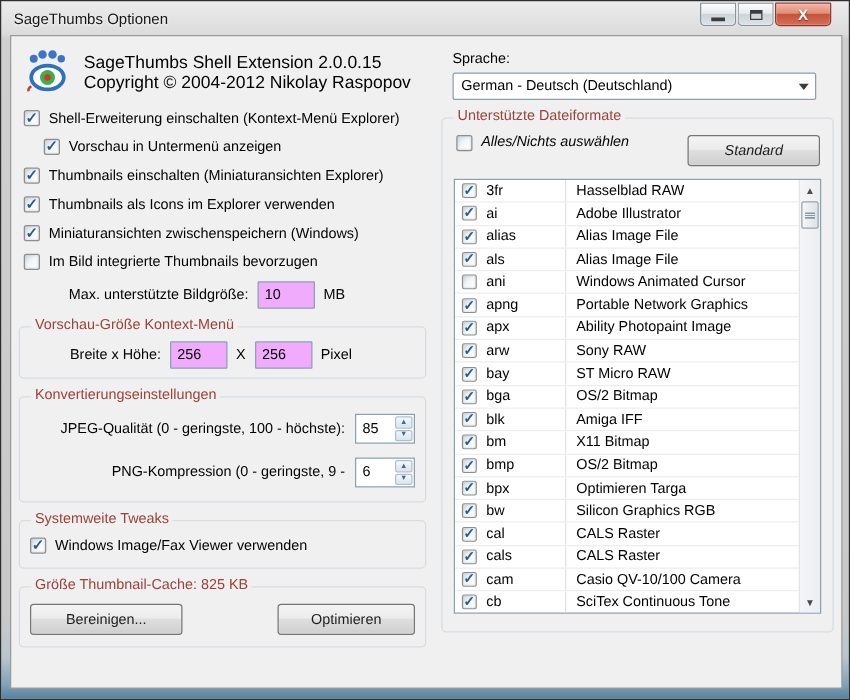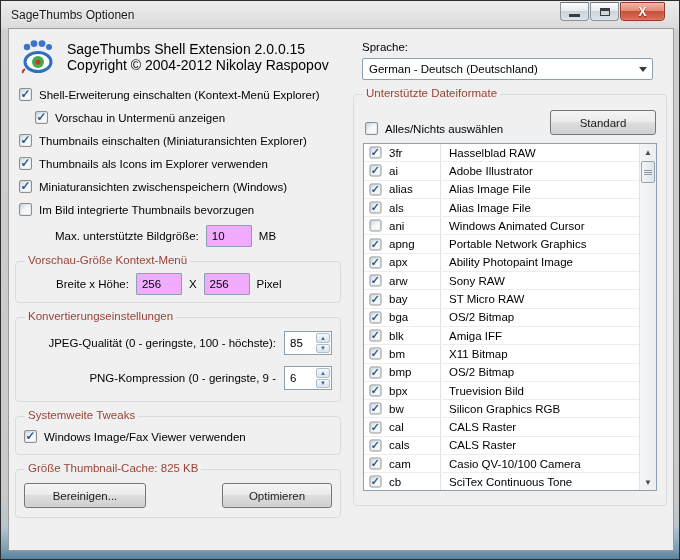--- a/index.html
+++ b/index.html
@@ -94,31 +94,31 @@
   .lang-label { margin:12px 0 5px 9px; font-size:11.5px; }
   .combo { position:relative; margin-left:9px; width:291px; height:22px;
     border:1px solid #8ba0b1; border-radius:2px; background:#fff;
     display:flex; align-items:center; padding-left:6px; font-size:11.5px; }
   .combo-zone { position:absolute; right:1px; top:1px; bottom:1px; width:17px;
     display:flex; align-items:center; justify-content:center; background:#fff; }
   .combo-arrow { width:0; height:0; border-left:4px solid transparent; border-right:4px solid transparent;
     border-top:5px solid #3b3b3b; }
 
   .g-formats { margin:14px 2px 0 0; width:314px; height:412px; padding-top:13px; }
-  .selectall-row { display:flex; align-items:flex-end; margin:0 10px 0 11px; height:27px; }
+  .selectall-row { display:flex; align-items:flex-start; margin:0 10px 0 11px; height:27px;font-style:italic; }
   .selectall-row .cb-label { margin-left:7px; }
   .btn-standard { width:106px; height:25px; margin-left:auto; }
 
   .listbox { position:relative; margin:8px auto 0; width:294px; height:348px;
     border:1px solid #8ba0b1; background:#fff; overflow:hidden; }
   .fmt-rows { position:absolute; left:0; top:0; right:17px; bottom:0; overflow:hidden; }
   .fmt-row { height:18.3px; display:flex; align-items:center; padding-left:5px;
     border-bottom:1px solid #ededed; }
   .fmt-row .cb { transform:scale(.92); }
-  .fmt-ext { width:59px; padding-left:7px; font-size:11.5px;
+  .fmt-ext { width:71px; padding-left:7px; font-size:11.5px;
     border-right:1px solid #e2e2e2; align-self:stretch; display:flex; align-items:center; }
   .fmt-desc { padding-left:8px; font-size:11.5px; white-space:nowrap; }
 
   .sb { position:absolute; top:0; right:0; bottom:0; width:17px;
     background:linear-gradient(90deg,#f4f5f7,#eceef1); border-left:1px solid #e4e4e4; }
   .sb-up, .sb-down { position:absolute; left:0; right:0; height:16px;
     display:flex; align-items:center; justify-content:center; font-size:8px; color:#4a4a4a; }
   .sb-up { top:0; } .sb-down { bottom:0; }
   .sb-thumb { position:absolute; top:17px; left:1px; right:1px; height:22px;
     border:1px solid #98a3ac; border-radius:2px;
@@ -377,21 +377,21 @@
                   <span class="mark">✓</span>
                 </span>
                 <span class="fmt-ext">bmp</span>
                 <span class="fmt-desc">OS/2 Bitmap</span>
               </div>
               <div class="fmt-row">
                 <span class="cb checked">
                   <span class="mark">✓</span>
                 </span>
                 <span class="fmt-ext">bpx</span>
-                <span class="fmt-desc">Truevision Bild</span>
+                <span class="fmt-desc">Optimieren Targa</span>
               </div>
               <div class="fmt-row">
                 <span class="cb checked">
                   <span class="mark">✓</span>
                 </span>
                 <span class="fmt-ext">bw</span>
                 <span class="fmt-desc">Silicon Graphics RGB</span>
               </div>
               <div class="fmt-row">
                 <span class="cb checked">

